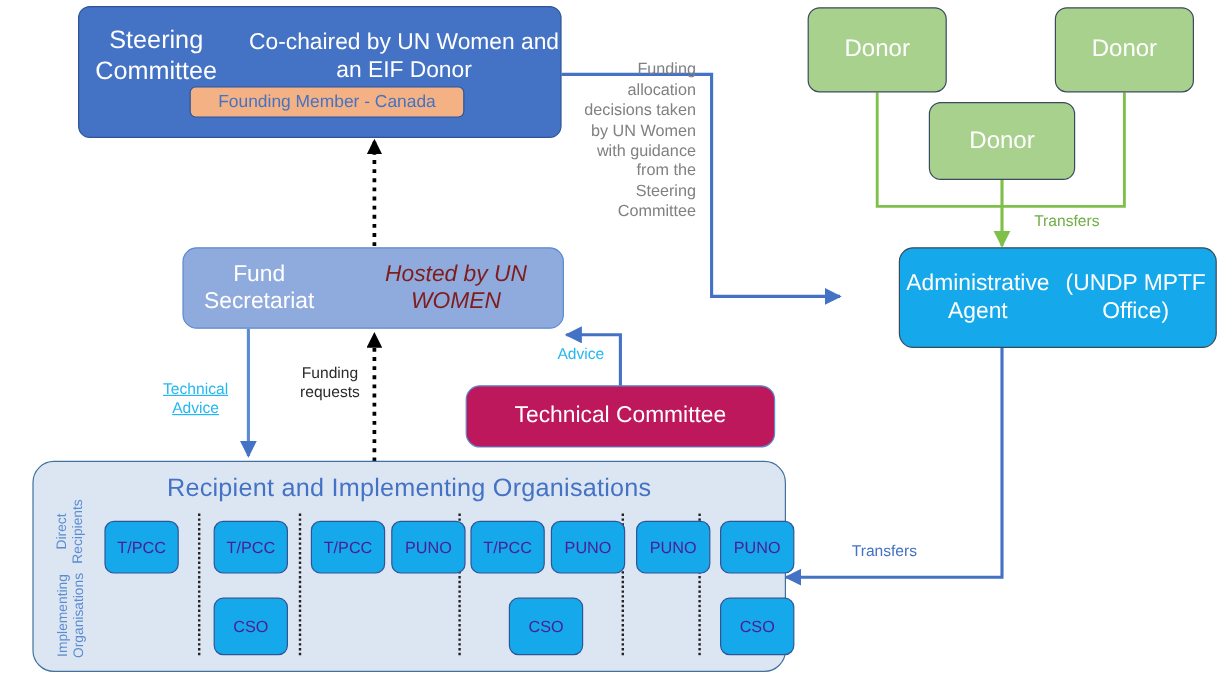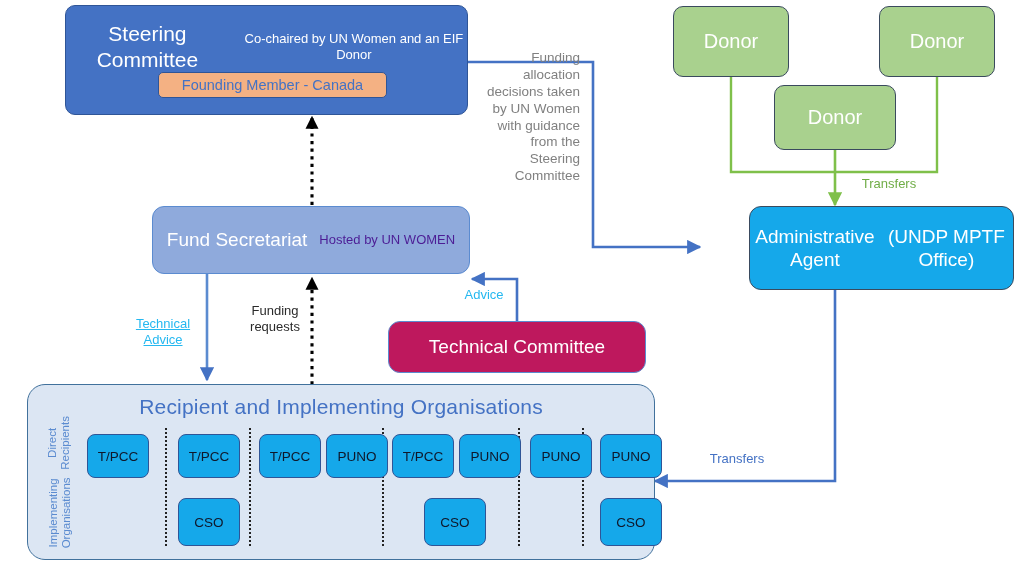--- a/index.html
+++ b/index.html
@@ -53,21 +53,21 @@
     background: #a9d18e;
     border-color: #3a4a5e;
   }
   .node-aa {
     background: #15a8ea;
     border-color: #3a4a5e;
     border-radius: 12px;
   }
   .title-lg { font-size: 21px; }
   .title-md { font-size: 19px; }
-  .sub { font-size: 13px; margin-left: 12px; }
+  .sub { font-size: 19px; margin-left: 12px; }
   .donor-label { font-size: 20px; }
 
   .badge {
     position: absolute;
     box-sizing: border-box;
     display: flex;
     align-items: center;
     justify-content: center;
     background: #f4b183;
     border: 1.4px solid #2f5597;
@@ -105,21 +105,21 @@
   }
   .chip {
     position: absolute;
     box-sizing: border-box;
     display: flex;
     align-items: center;
     justify-content: center;
     background: #15a8ea;
     border: 1.4px solid #2f5597;
     border-radius: 8px;
-    color: #0f172a;
+    color: #4c1d95;
     font-size: 13.5px;
   }
   .divider {
     position: absolute;
     border-left: 2.4px dotted #222222;
   }
 
   .edge-label {
     position: absolute;
     font-size: 13px;
@@ -172,21 +172,21 @@
   <div class="node node-steering" style="left:65px; top:5px; width:403px; height:110px; padding-bottom:26px;">
     <div class="title-lg">Steering Committee</div>
     <div class="sub">Co-chaired by UN Women and an EIF Donor</div>
   </div>
   <div class="badge" style="left:158px; top:72px; width:229px; height:26px;justify-content:center;">
     <span>Founding Member - Canada</span>
   </div>
 
   <div class="node node-secretariat" style="left:152px; top:206px; width:318px; height:68px;">
     <div class="title-md">Fund Secretariat</div>
-    <div class="sub" style="color:#4c1d95;">Hosted by UN WOMEN</div>
+    <div class="sub" style="color:#7f1d1d;font-style:italic;">Hosted by UN WOMEN</div>
   </div>
 
   <div class="node node-techcom" style="left:388px; top:321px; width:258px; height:52px;">
     <div class="title-md">Technical Committee</div>
   </div>
 
   <div class="node node-donor" style="left:673px; top:6px; width:116px; height:71px;">
     <div class="donor-label">Donor</div>
   </div>
   <div class="node node-donor" style="left:879px; top:6px; width:116px; height:71px;">

